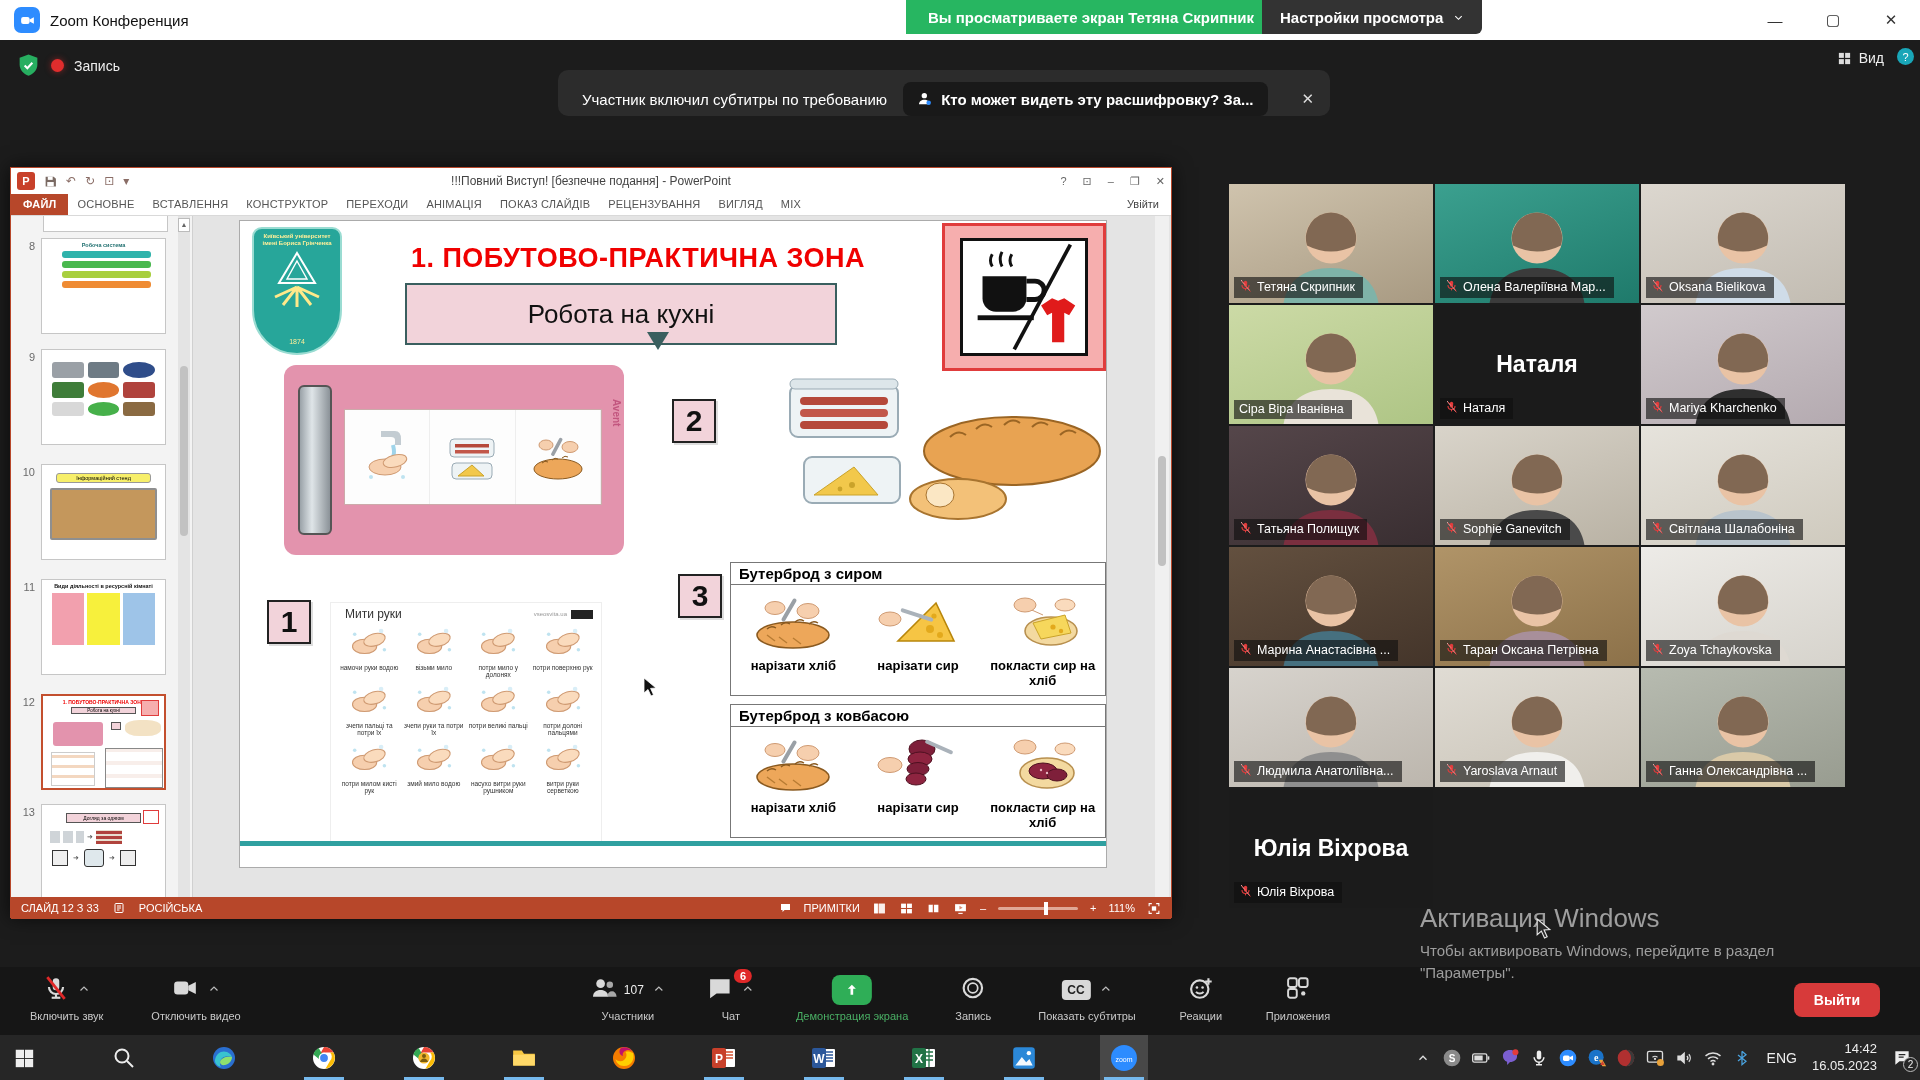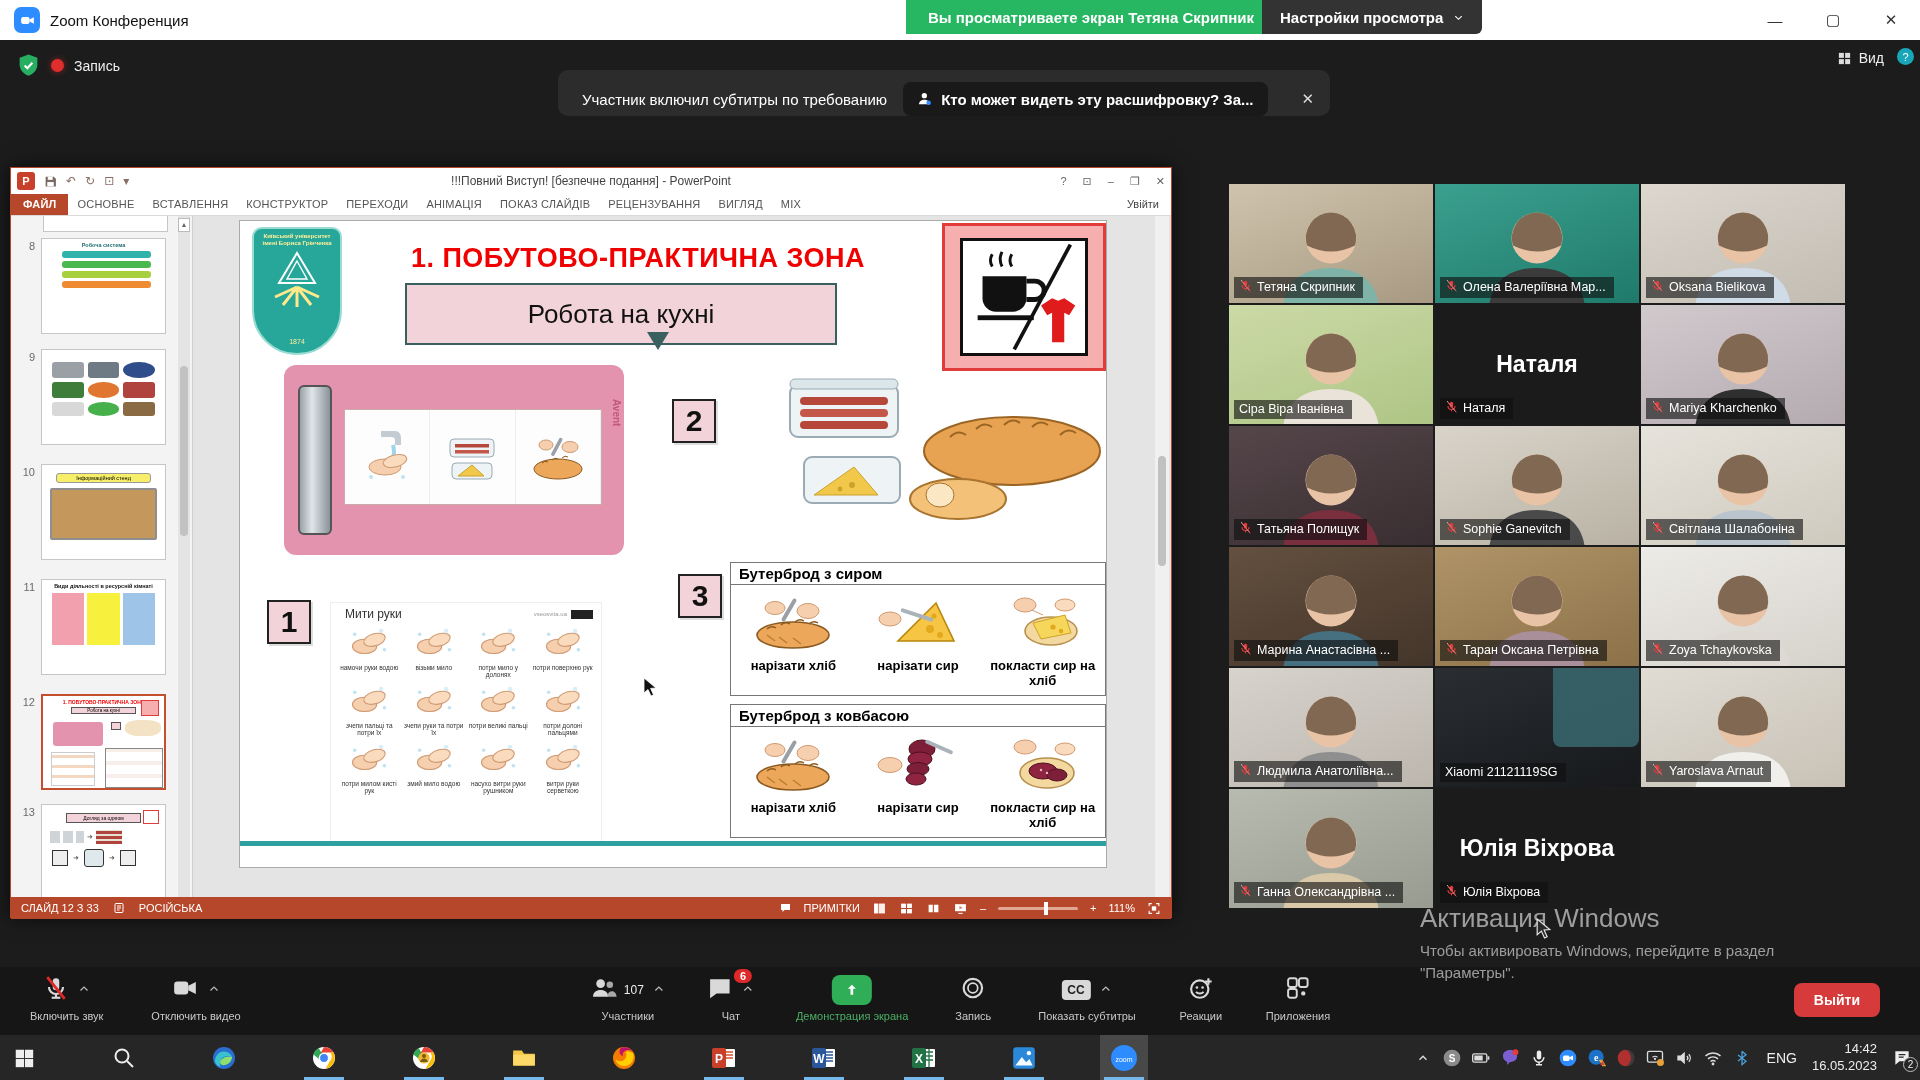--- a/index.html
+++ b/index.html
@@ -931,27 +931,20 @@
               <rect x="9" y="3" width="6" height="11" rx="3" fill="#e23b3b"></rect>
               <path d="M5.5 11a6.5 6.5 0 0 0 13 0" fill="none" stroke="#e23b3b" stroke-width="2"></path>
               <line x1="12" y1="17.5" x2="12" y2="21" stroke="#e23b3b" stroke-width="2"></line>
               <line x1="4" y1="2" x2="20" y2="22" stroke="#fff" stroke-width="1.6"></line>
               <line x1="5" y1="3" x2="21" y2="23" stroke="#e23b3b" stroke-width="1.8"></line>
             </svg></span>
           <span>Людмила Анатоліївна...</span>
         </div>
       </div>
       <div class="tile">
-        <div class="vid" style="background:linear-gradient(160deg,#2a2e32,#17191c)"></div>
-        <div style="position:absolute;left:58%;top:0;width:42%;height:66%;background:#3b6d74;border-radius:0 0 8px 8px;opacity:.8"></div>
-        <div class="name-tag">
-          <span>Xiaomi 21121119SG</span>
-        </div>
-      </div>
-      <div class="tile">
         <div class="vid" style="background:linear-gradient(160deg,#e0dcd4,#c8c2b6)"></div>
         <svg class="person" width="150" height="108" viewBox="0 0 100 72">
         <circle cx="50" cy="26" r="17" fill="#e9c3a5"></circle>
           <path d="M50 9a17 17 0 0 1 16 22q-16 8-32 0A17 17 0 0 1 50 9z" fill="#6e5844" opacity=".85"></path>
         <path d="M18 72c2-18 14-26 32-26s30 8 32 26z" fill="#f0efec"></path>
         </svg>
         <div class="name-tag">
           <span><svg width="13" height="13" viewBox="0 0 24 24">
               <rect x="9" y="3" width="6" height="11" rx="3" fill="#e23b3b"></rect>
               <path d="M5.5 11a6.5 6.5 0 0 0 13 0" fill="none" stroke="#e23b3b" stroke-width="2"></path>

